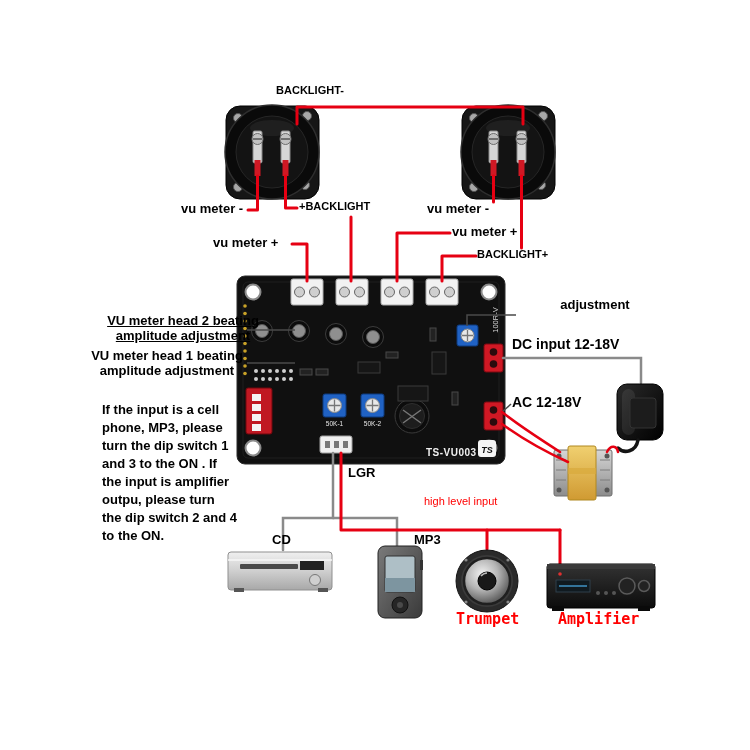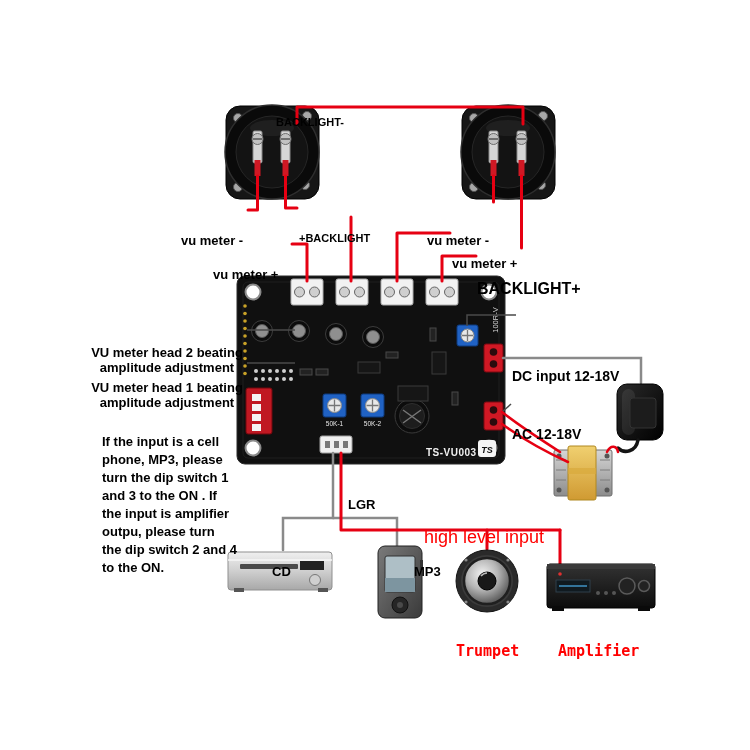--- a/index.html
+++ b/index.html
@@ -1,22 +1,22 @@
 <!DOCTYPE html>
 <html><head>
 <meta charset="utf-8">
 <style>
   html,body{margin:0;padding:0;background:#fff;}
   .stage{position:relative;width:750px;height:750px;background:#ffffff;overflow:hidden;
          font-family:"Liberation Sans",sans-serif;}
   .stage svg{position:absolute;left:0;top:0;}
-  .lbl{position:absolute;color:#000;font-weight:bold;white-space:nowrap;line-height:1.15;margin-top:32px;}
+  .lbl{position:absolute;color:#000;font-weight:bold;white-space:nowrap;line-height:1.15;}
   .center{text-align:center;}
-  .s11{font-size:11px;} .s12{font-size:16px;} .s13{font-size:13px;}
-  .s14{font-size:14px;} .s15{font-size:15px;} .s16{font-size:18px;}
+  .s11{font-size:11px;} .s12{font-size:11px;} .s13{font-size:13px;}
+  .s14{font-size:14px;} .s15{font-size:15px;} .s16{font-size:11px;}
   .red{color:#ff0000;}
   .mono{font-family:"DejaVu Sans Mono",monospace;font-weight:bold;}
   .plain{font-weight:normal;}
   .wrapblock{white-space:pre-line;line-height:18px;}
   .twoline div{display:block;}
 </style>
 </head>
 <body>
 
 <div class="stage">
@@ -327,39 +327,40 @@
 <div class="lbl s11 center" style="left:258px;top:84px;width:104px;">BACKLIGHT-</div>
 
 <div class="lbl s13" style="left:181px;top:202px;">vu meter -</div>
 <div class="lbl s11" style="left:299px;top:200px;">+BACKLIGHT</div>
 <div class="lbl s13" style="left:213px;top:236px;">vu meter +</div>
 
 <div class="lbl s13" style="left:427px;top:202px;">vu meter -</div>
 <div class="lbl s13" style="left:452px;top:225px;">vu meter +</div>
 <div class="lbl s12" style="left:477px;top:248px;">BACKLIGHT+</div>
 
-<div class="lbl s13 center twoline" style="left:86px;top:314px;width:162px;">
+<div class="lbl s13 center twoline" style="left:102px;top:314px;width:162px;text-decoration:underline;">
   <div>VU meter head 2 beating</div>
   <div>amplitude adjustment</div>
 </div>
 <div class="lbl s13 center twoline" style="left:86px;top:349px;width:162px;">
   <div>VU meter head 1 beating</div>
   <div>amplitude adjustment</div>
 </div>
 
 <div class="lbl s13 wrapblock" style="left:102px;top:401px;width:166px;">If the input is a cell
 phone, MP3, please
 turn the dip switch 1
 and 3 to the ON . If
 the input is amplifier
 outpu, please turn
 the dip switch 2 and 4
 to the ON.</div>
 
 <div class="lbl s13 center twoline" style="left:515px;top:298px;width:160px;">
+  <div>adjustment</div>
 </div>
 <div class="lbl s14" style="left:512px;top:336px;text-align:right;">DC input 12-18V</div>
 <div class="lbl s14" style="left:512px;top:394px;">AC 12-18V</div>
 
 <div class="lbl s13" style="left:348px;top:466px;">LGR</div>
 
 <div class="lbl s16 red plain" style="left:424px;top:495px;">high level input</div>
 
 <div class="lbl s13" style="left:272px;top:533px;">CD</div>
 <div class="lbl s13" style="left:402px;top:533px;padding-left:12px;">MP3</div>

